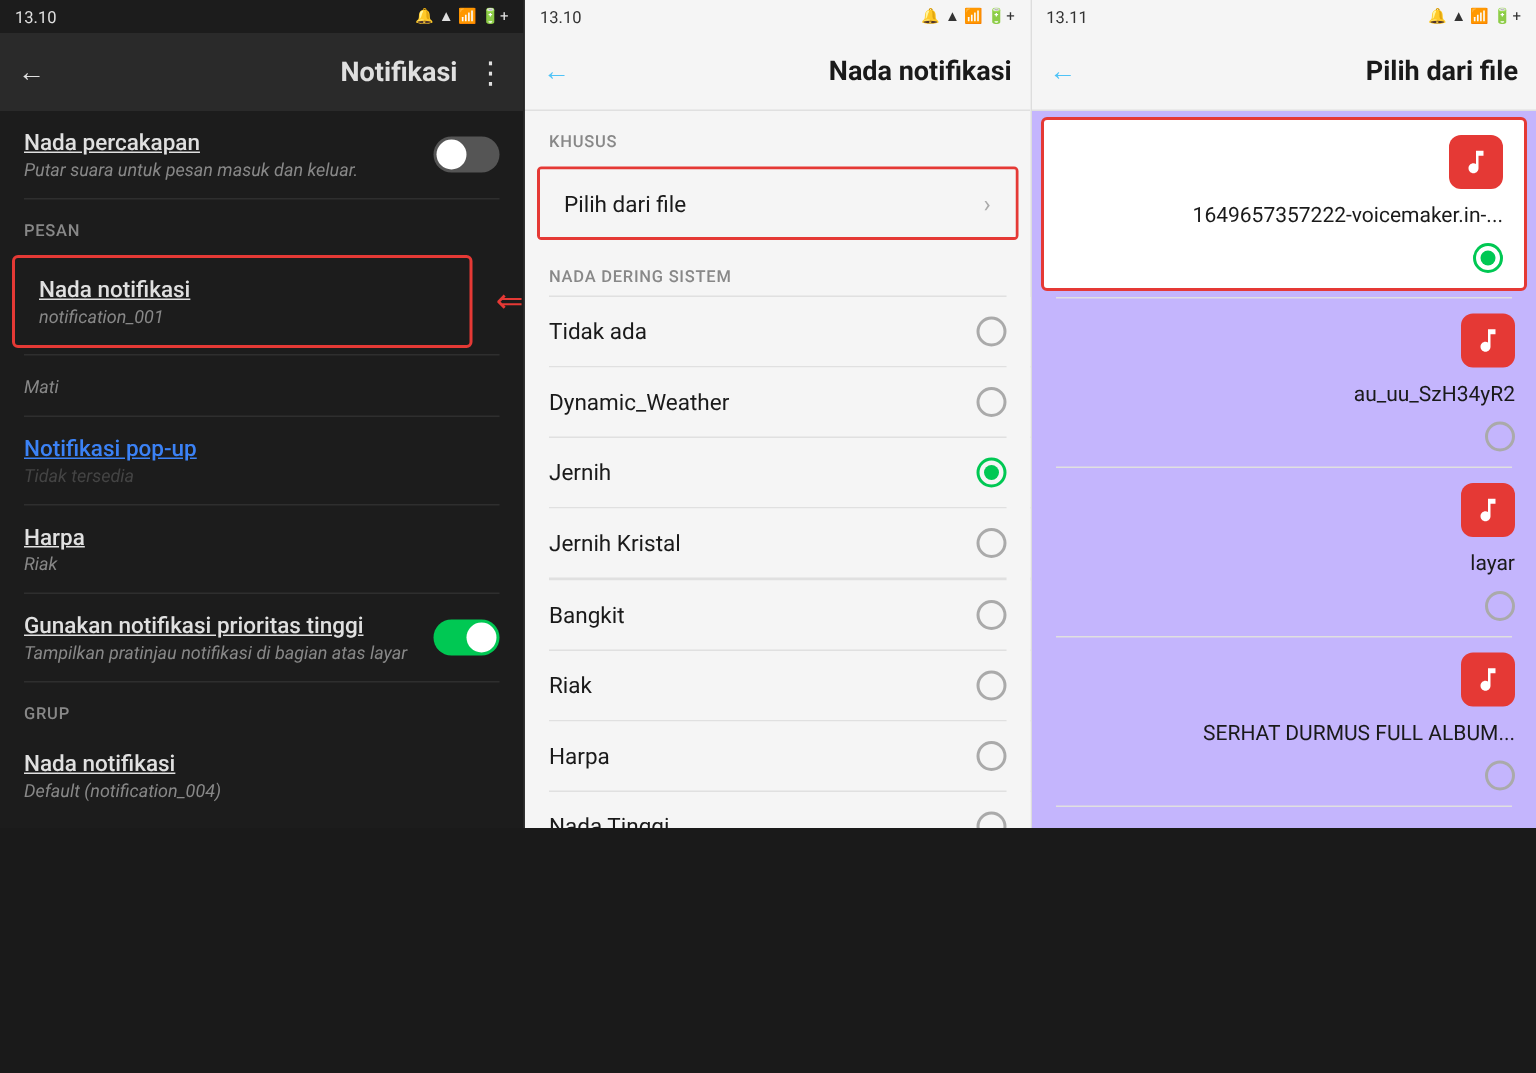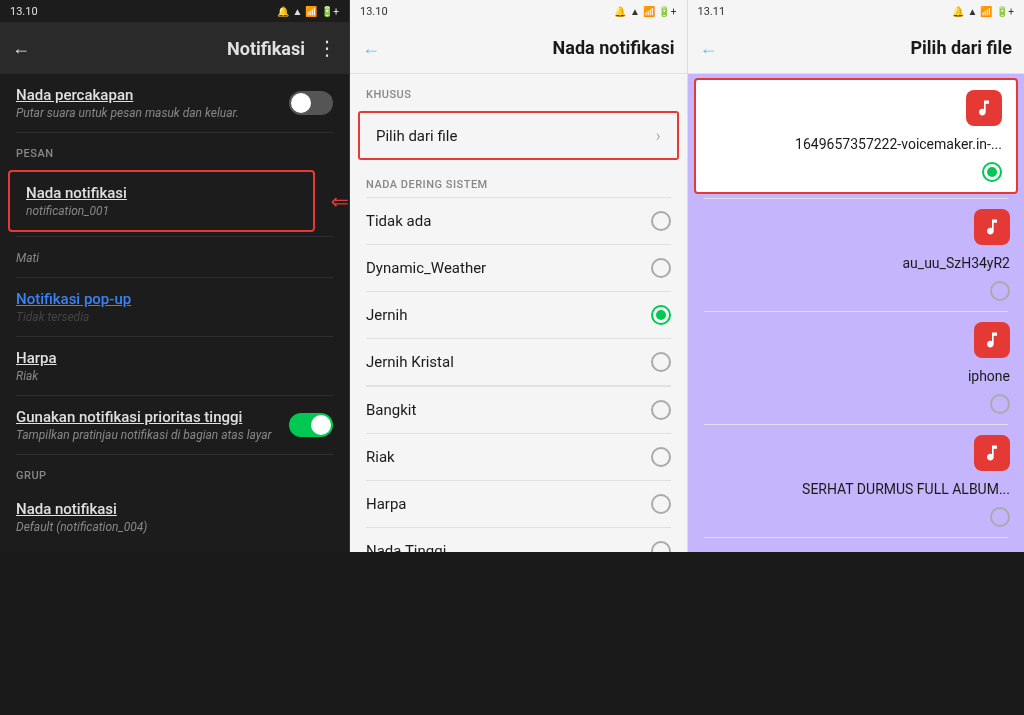--- a/index.html
+++ b/index.html
@@ -551,21 +551,21 @@
     </div>
 
     <div class="divider-light"></div>
 
     <div class="file-item">
       <div class="music-icon">
         <svg viewBox="0 0 24 24" xmlns="http://www.w3.org/2000/svg">
           <path d="M12 3v10.55c-.59-.34-1.27-.55-2-.55-2.21 0-4 1.79-4 4s1.79 4 4 4 4-1.79 4-4V7h4V3h-6z" fill="white"></path>
         </svg>
       </div>
-      <span class="file-name">iphone</span>
+      <span class="file-name">layar</span>
       <div class="file-radio"></div>
     </div>
 
     <div class="divider-light"></div>
 
     <div class="file-item">
       <div class="music-icon">
         <svg viewBox="0 0 24 24" xmlns="http://www.w3.org/2000/svg">
           <path d="M12 3v10.55c-.59-.34-1.27-.55-2-.55-2.21 0-4 1.79-4 4s1.79 4 4 4 4-1.79 4-4V7h4V3h-6z" fill="white"></path>
         </svg>

